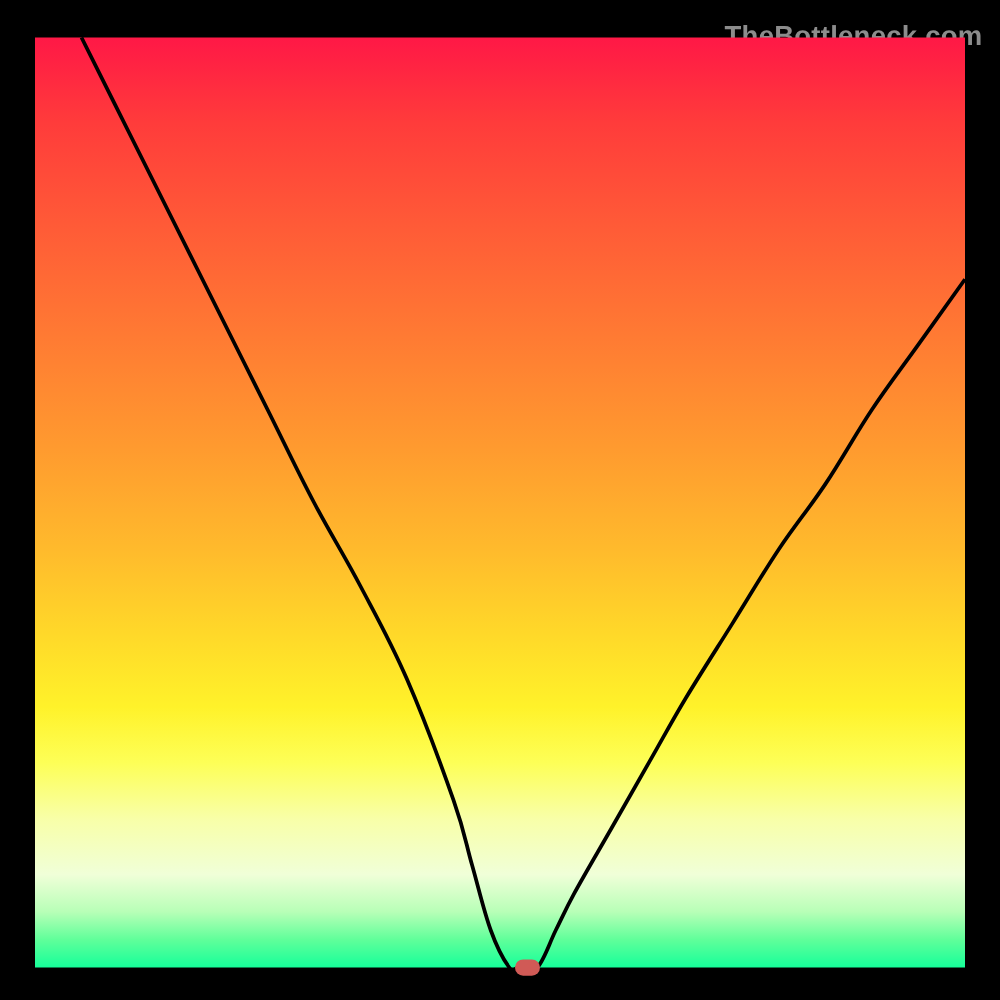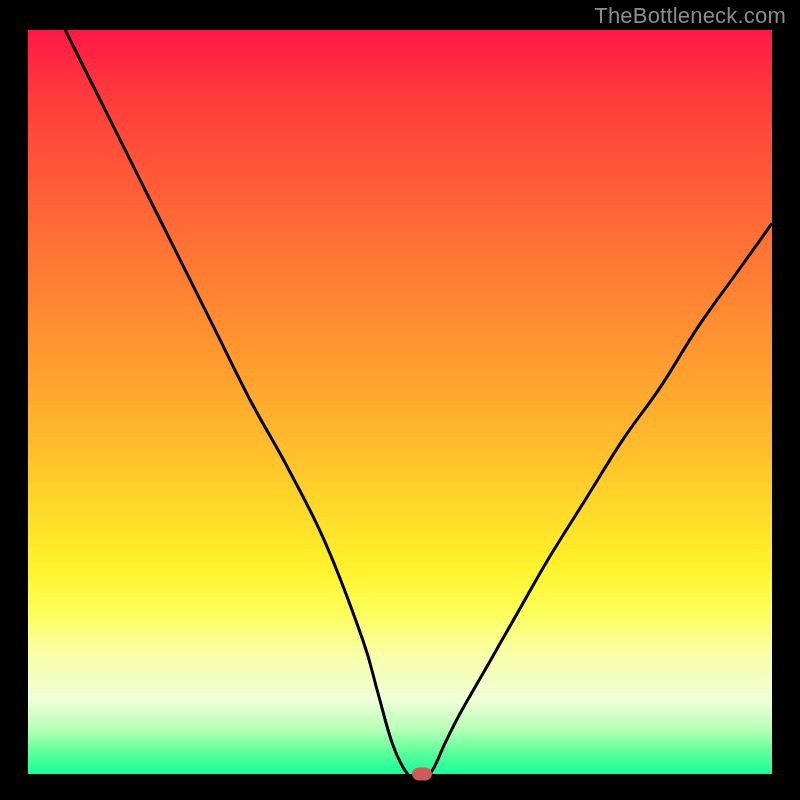--- a/index.html
+++ b/index.html
@@ -14,25 +14,25 @@
   .frame {
     position: absolute;
     left: 0;
     top: 0;
     width: 800px;
     height: 800px;
     background: #000;
   }
   .watermark {
     position: absolute;
-    top: 3px;
+    top: 16px;
     right: 14px;
     color: #8c8c8c;
     font-size: 22px;
-    font-weight: 400;
+    font-weight: 700;
     letter-spacing: 0.2px;
     user-select: none;
   }
   .plot {
     position: absolute;
     left: 28px;
     top: 30px;
     width: 744px;
     height: 744px;
     background: linear-gradient(

